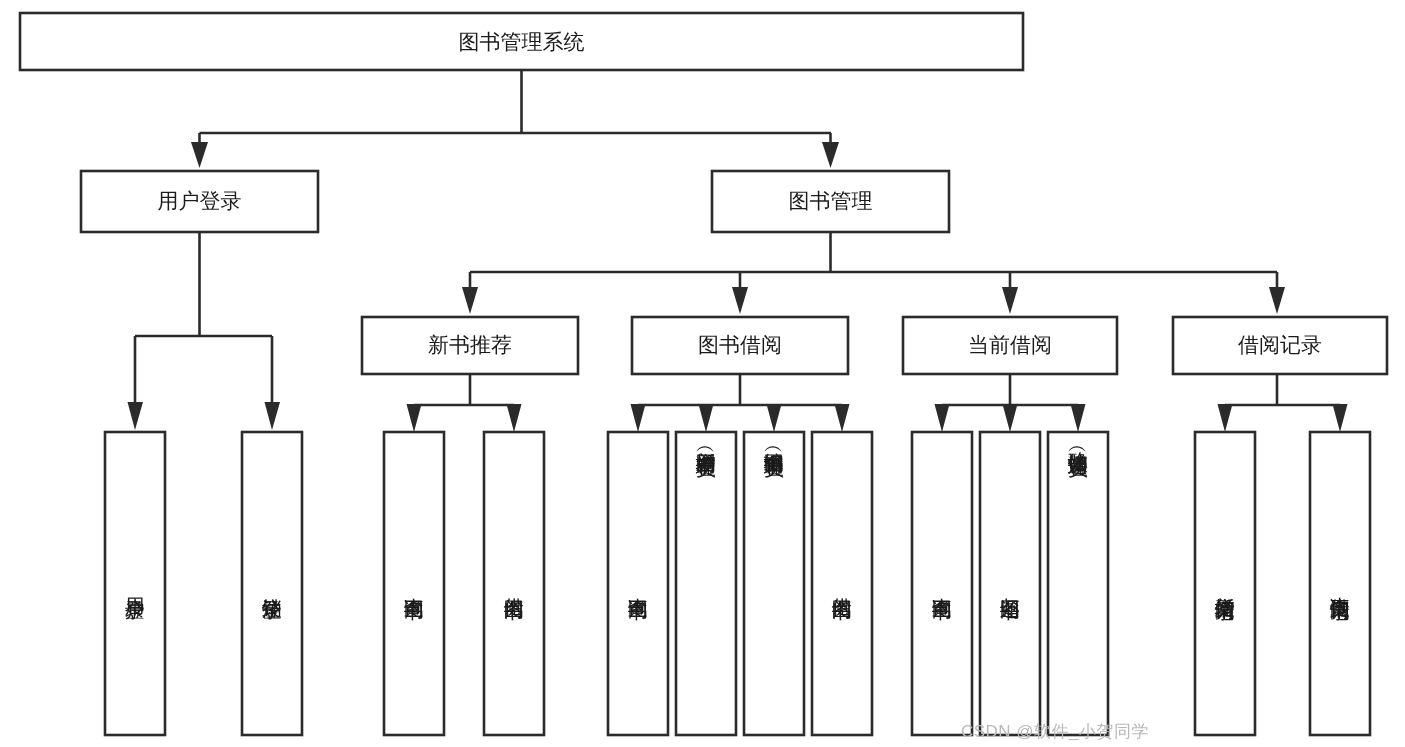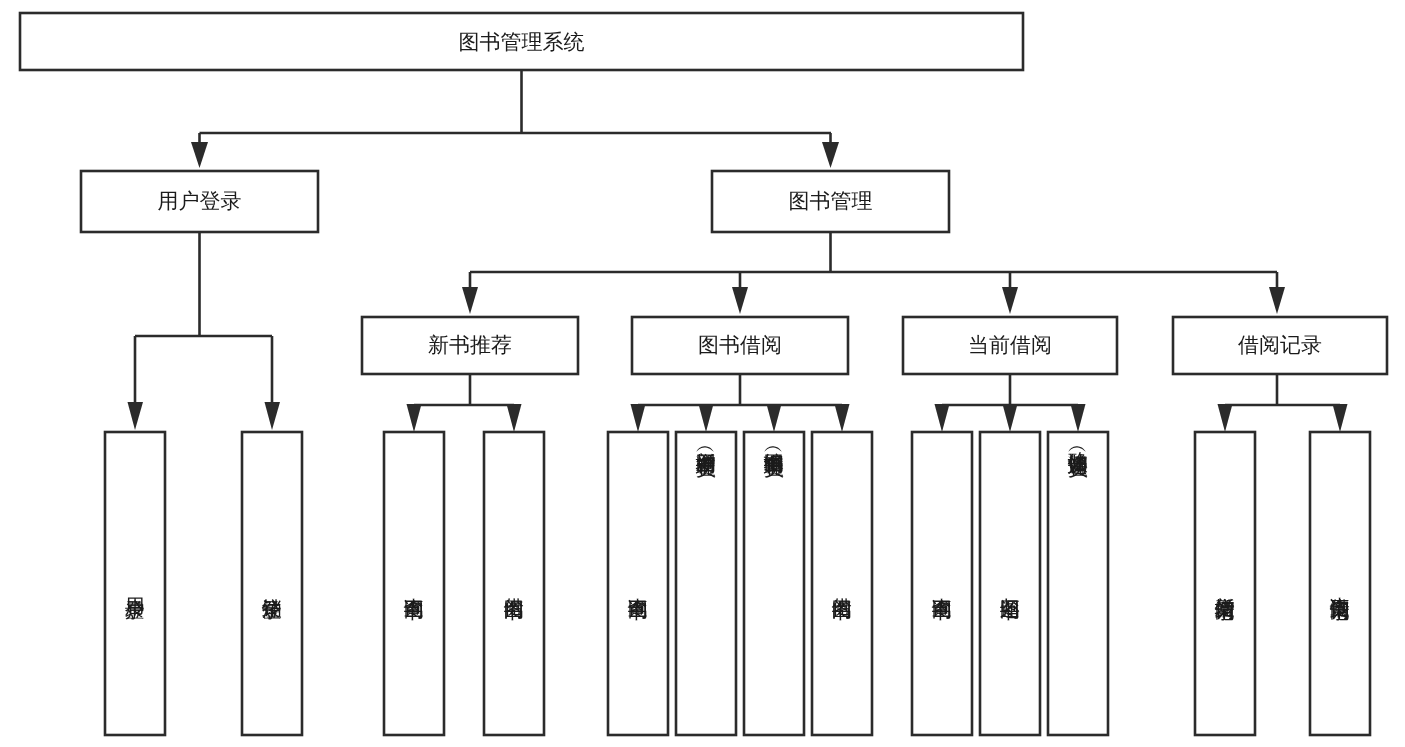--- a/index.html
+++ b/index.html
@@ -247,14 +247,15 @@
     <span class="leaf-label">确认归还（管理员）</span>
   </div>
 
   <div class="leaf-label-wrap" style="left:1195px; top:432px; width:60px; height:303px;">
     <span class="leaf-label">新增借阅记录</span>
   </div>
   <div class="leaf-label-wrap" style="left:1310px; top:432px; width:60px; height:303px;">
     <span class="leaf-label">查询借阅记录</span>
   </div>
 
+  <div id="watermark">CSDN @软件_小贺同学</div>
 
 </div>
 
 </body></html>

